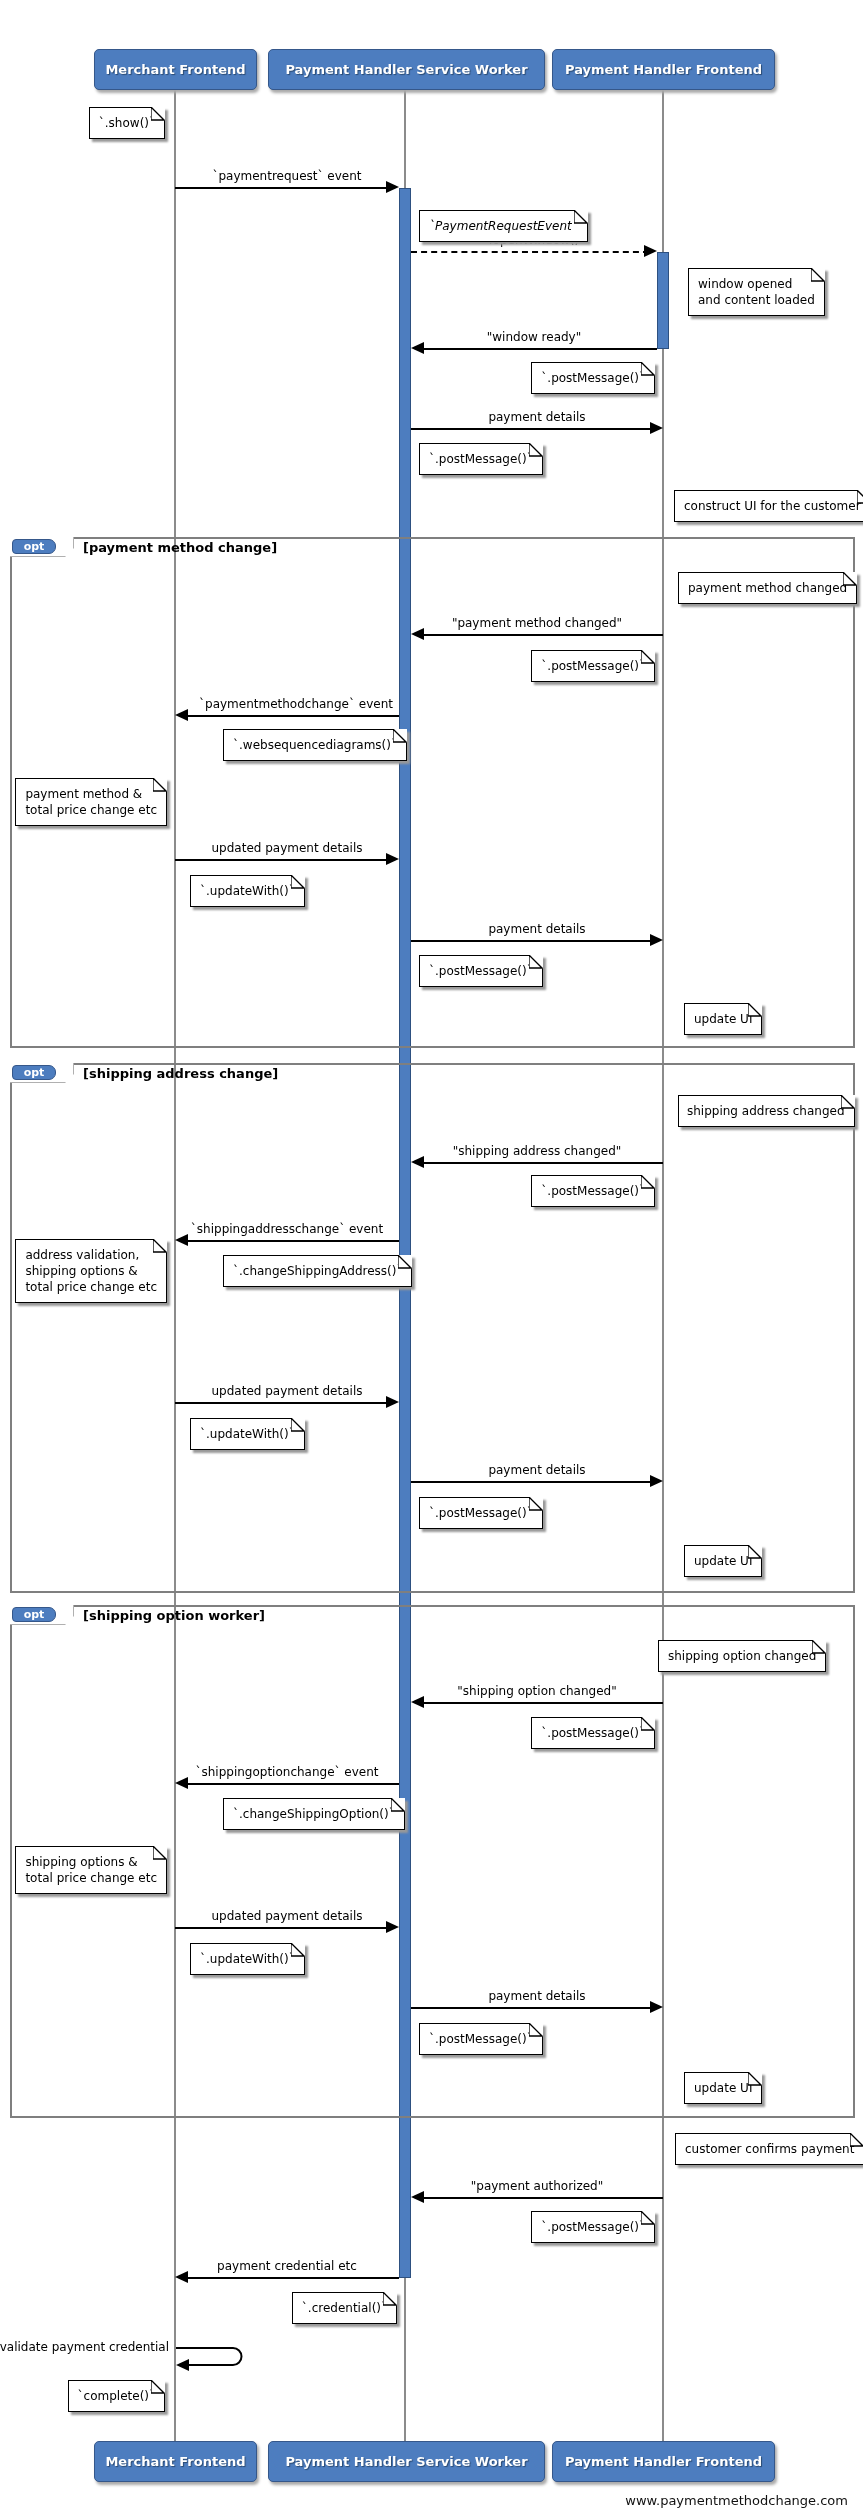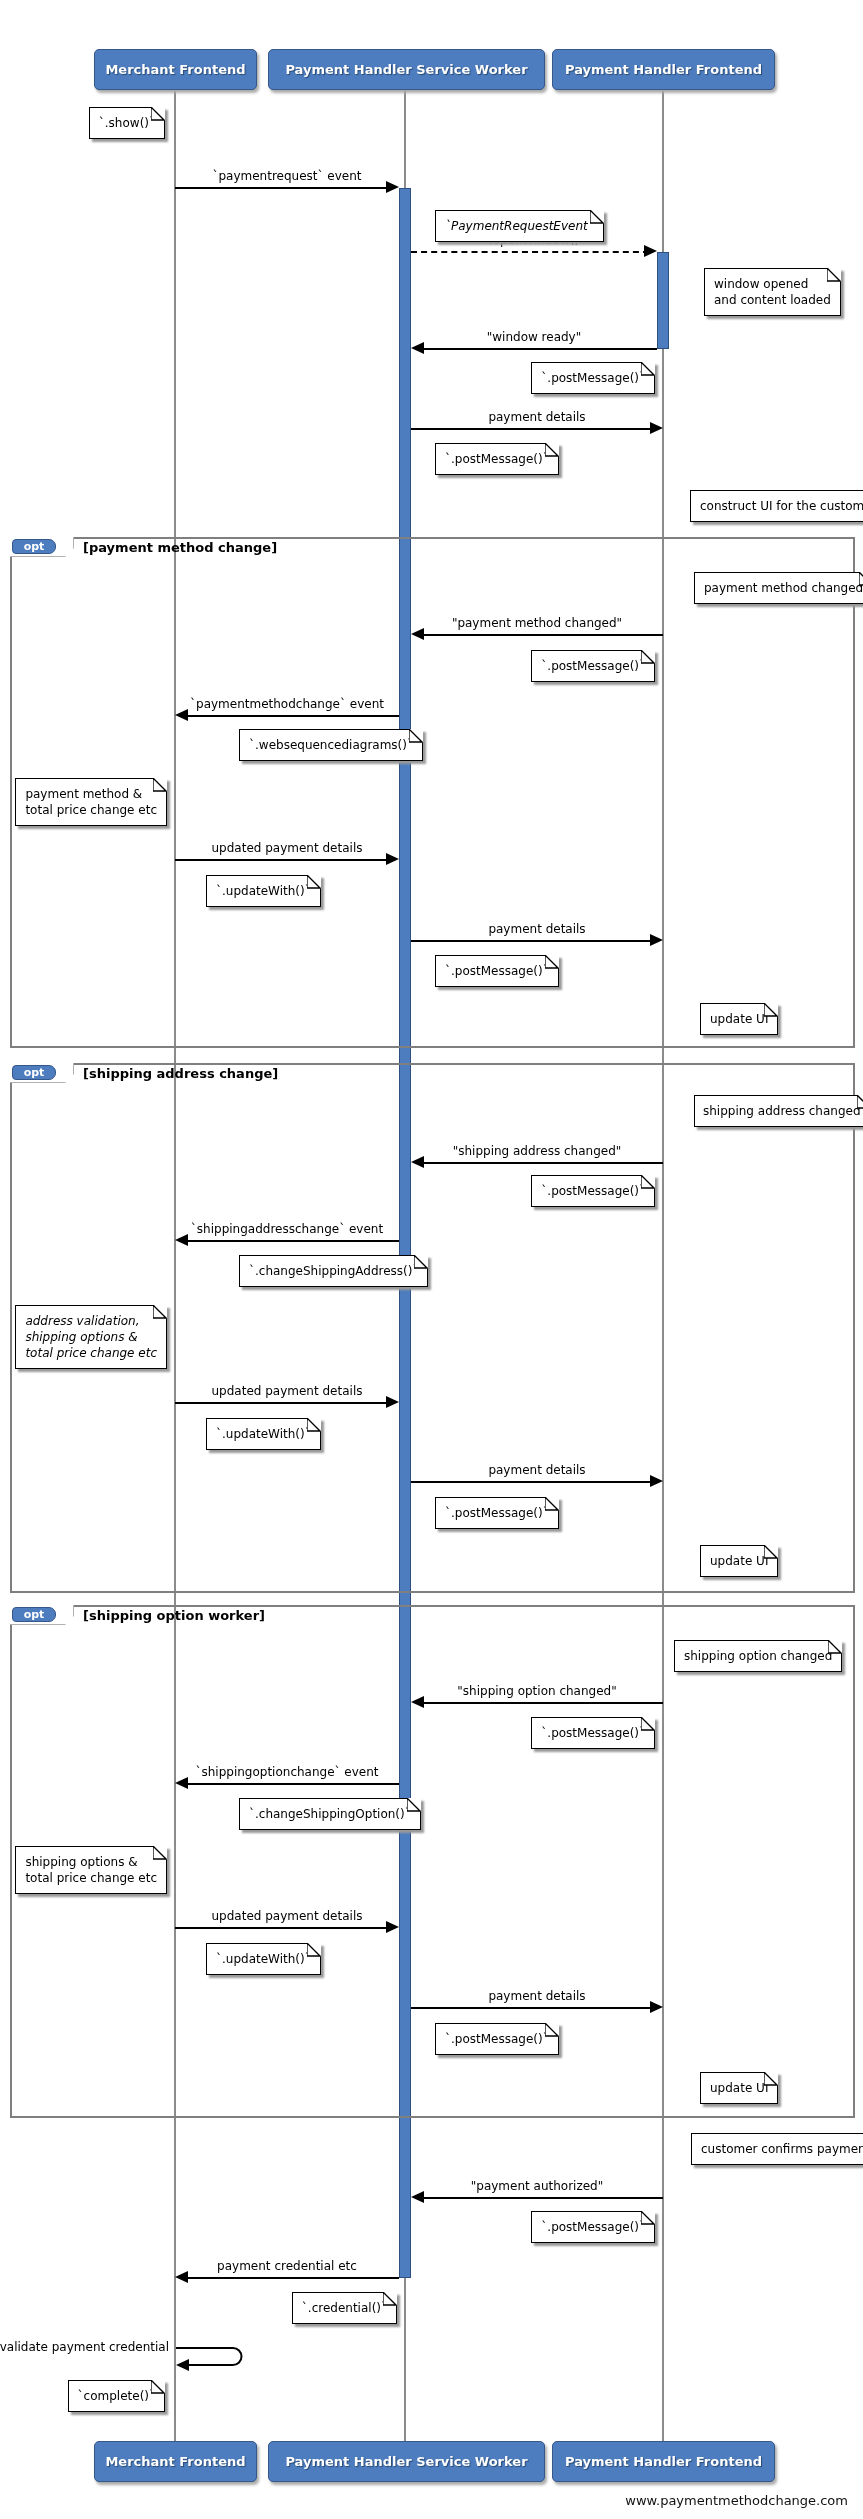--- a/index.html
+++ b/index.html
@@ -25,21 +25,21 @@
   .msg-line{position:absolute;height:0;border-top:2px solid #000;z-index:4;}
   .msg-line.dashed{border-top-style:dashed;}
   .msg-head{position:absolute;width:0;height:0;border-top:6px solid transparent;
             border-bottom:6px solid transparent;z-index:4;}
   .msg-head.right{border-left:13px solid #000;}
   .msg-head.left{border-right:13px solid #000;}
   .msg-label{position:absolute;font-size:12px;color:#000;text-align:center;
              white-space:nowrap;z-index:4;}
   .note{position:absolute;background:#fff;border:1px solid #000;box-shadow:3px 3px 2px #999;
         padding:7px 9px;font-size:12px;line-height:16px;color:#000;white-space:nowrap;
-        z-index:5;margin-left:16px;}
+        z-index:5;}
   .note .fold{position:absolute;top:-1px;right:-1px;display:block;}
   .participant{position:absolute;height:41px;background:#4d7dbf;border:1px solid #35578a;
                border-radius:5px;box-shadow:2px 3px 3px #aaa;color:#fff;font-weight:bold;
                font-size:13px;display:flex;align-items:center;justify-content:center;
                text-shadow:1px 1px 1px #2a4a72;box-sizing:border-box;z-index:6;
                white-space:nowrap;}
   .selfmsg{position:absolute;z-index:4;}
   .selfmsg-label{position:absolute;font-size:12px;color:#000;white-space:nowrap;
                  text-align:right;z-index:4;}
 </style>
@@ -78,21 +78,21 @@
     <div class="msg-head left" style="left: 411px; top: 342px;"></div>
     <div class="msg-label" style="left: 411px; top: 330px; width: 246px;">"window ready"</div>
     <div class="msg-line" style="left: 411px; top: 428px; width: 244px;"></div>
     <div class="msg-head right" style="left: 650px; top: 422px;"></div>
     <div class="msg-label" style="left: 411px; top: 410px; width: 252px;">payment details</div>
     <div class="msg-line" style="left: 419px; top: 634px; width: 244px;"></div>
     <div class="msg-head left" style="left: 411px; top: 628px;"></div>
     <div class="msg-label" style="left: 411px; top: 616px; width: 252px;">"payment method changed"</div>
     <div class="msg-line" style="left: 183px; top: 715px; width: 216px;"></div>
     <div class="msg-head left" style="left: 175px; top: 709px;"></div>
-    <div class="msg-label" style="left: 175px; top: 697px; width: 224px;">`paymentmethodchange` event</div>
+    <div class="msg-label" style="left: 184px; top: 697px; width: 224px;">`paymentmethodchange` event</div>
     <div class="msg-line" style="left: 175px; top: 859px; width: 216px;"></div>
     <div class="msg-head right" style="left: 386px; top: 853px;"></div>
     <div class="msg-label" style="left: 175px; top: 841px; width: 224px;">updated payment details</div>
     <div class="msg-line" style="left: 411px; top: 940px; width: 244px;"></div>
     <div class="msg-head right" style="left: 650px; top: 934px;"></div>
     <div class="msg-label" style="left: 411px; top: 922px; width: 252px;">payment details</div>
     <div class="msg-line" style="left: 419px; top: 1162px; width: 244px;"></div>
     <div class="msg-head left" style="left: 411px; top: 1156px;"></div>
     <div class="msg-label" style="left: 411px; top: 1144px; width: 252px;">"shipping address changed"</div>
     <div class="msg-line" style="left: 183px; top: 1240px; width: 216px;"></div>
@@ -234,21 +234,21 @@
         <polygon points="0,0 13,13 0,13" fill="#ffffff" stroke="#000000" stroke-width="1.3"></polygon>
       </svg>
     </div>
     <div class="note" style="top: 1255px; left: 223px;">
       <div>`.changeShippingAddress()`</div>
       <svg class="fold" width="14" height="14" viewBox="0 0 14 14">
         <polygon points="0,0 14,0 14,14" fill="#ffffff"></polygon>
         <polygon points="0,0 13,13 0,13" fill="#ffffff" stroke="#000000" stroke-width="1.3"></polygon>
       </svg>
     </div>
-    <div class="note" style="top: 1305px; right: 696px; font-style: italic;">
+    <div class="note" style="top: 1239px; right: 696px;">
       <div>address validation,</div>
       <div>shipping options &amp;</div>
       <div>total price change etc</div>
       <svg class="fold" width="14" height="14" viewBox="0 0 14 14">
         <polygon points="0,0 14,0 14,14" fill="#ffffff"></polygon>
         <polygon points="0,0 13,13 0,13" fill="#ffffff" stroke="#000000" stroke-width="1.3"></polygon>
       </svg>
     </div>
     <div class="note" style="top: 1418px; left: 190px;">
       <div>`.updateWith()`</div>

